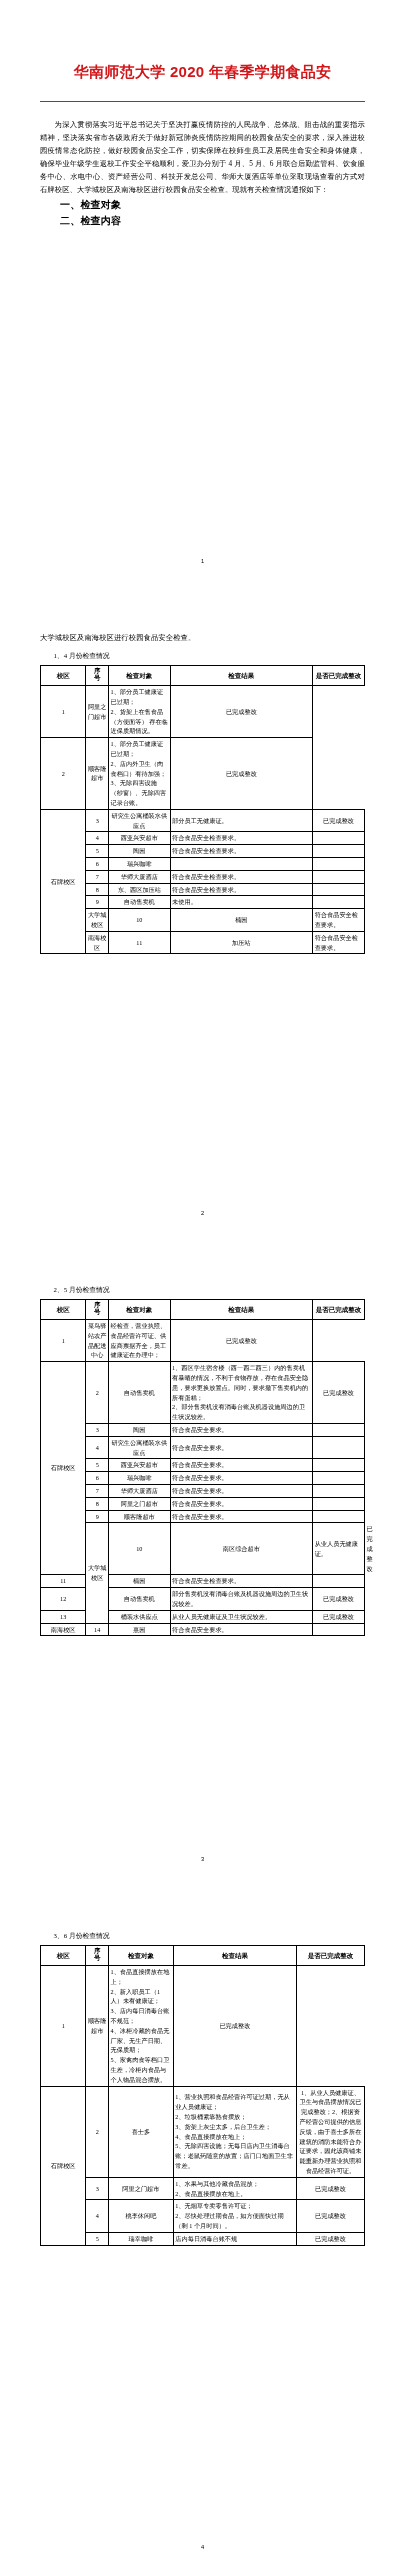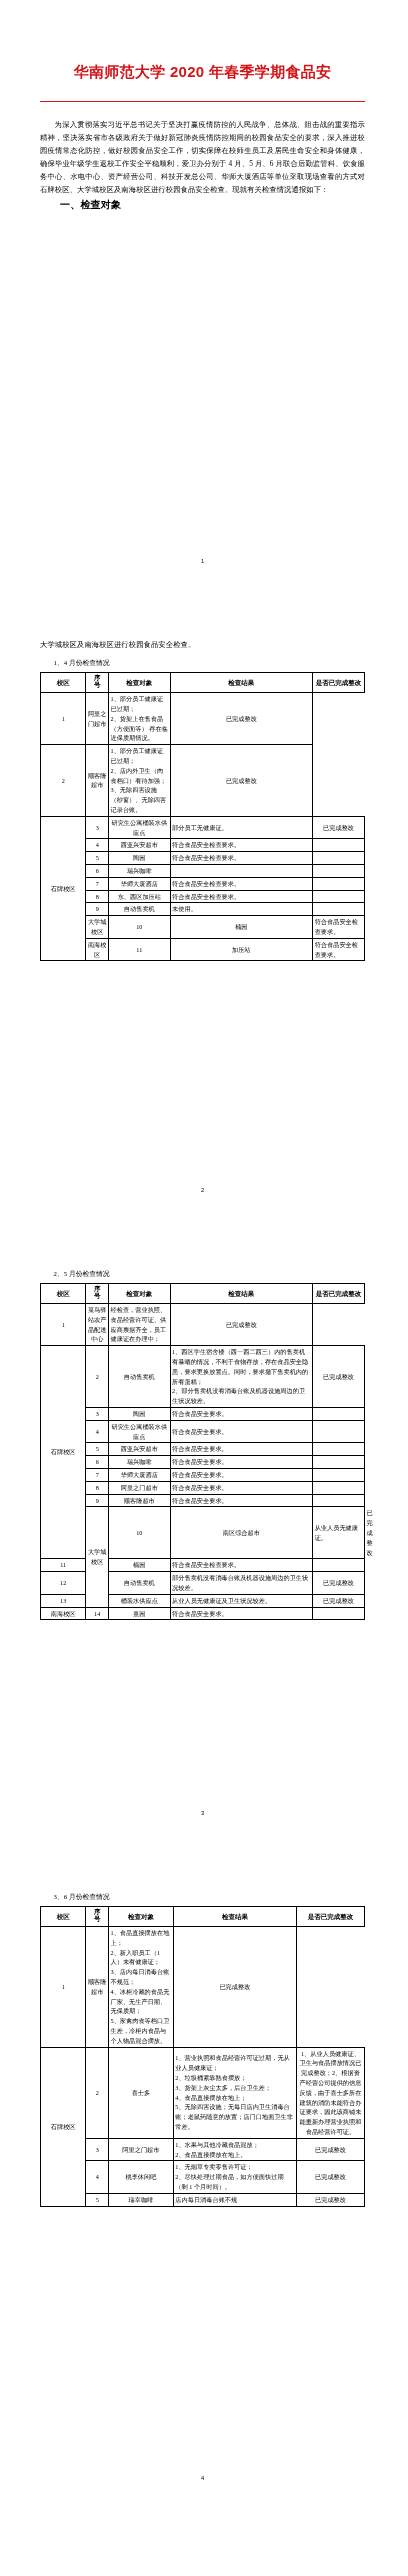--- a/index.html
+++ b/index.html
@@ -5,21 +5,21 @@
   html,body{margin:0;padding:0;background:#ffffff;}
   body{
     font-family:"Liberation Serif","DejaVu Serif",serif;
     width:409px;
     color:#000;
   }
   .page{
     position:relative;
     width:405px;
     box-sizing:border-box;
-    padding:7px 40px;
+    padding:0 40px;
     background:#fff;
   }
   .page.p1{height:577px;padding-top:0;}
   .page.p2{height:598px;}
   .page.p3{height:592px;}
   .page.p4{height:634px;}
 
   .gap{height:31px;background:#fff;}
 
   .doc-title{
@@ -97,20 +97,21 @@
 </head>
 <body>
 
 <div class="page p1">
   <div class="doc-title">
     <div>华南师范大学 2020 年春季学期食品安</div>
   </div>
   <hr class="title-rule">
   <p class="body first">为深入贯彻落实习近平总书记关于坚决打赢疫情防控的人民战争、总体战、阻击战的重要指示精神，坚决落实省市各级政府关于做好新冠肺炎疫情防控期间的校园食品安全的要求，深入推进校园疫情常态化防控，做好校园食品安全工作，切实保障在校师生员工及居民生命安全和身体健康，确保毕业年级学生返校工作安全平稳顺利，爱卫办分别于 4 月、5 月、6 月联合后勤监管科、饮食服务中心、水电中心、资产经营公司、科技开发总公司、华师大厦酒店等单位采取现场查看的方式对石牌校区、大学城校区及南海校区进行校园食品安全检查。现就有关检查情况通报如下：</p>
   <h2 class="sec">一、检查对象</h2>
+  <h2 class="sec">二、检查内容</h2>
   <div class="pageno">1</div>
 </div>
 
 <div class="gap"></div>
 
 <div class="page p2">
   <p class="body" style="text-indent:0;margin-top:23px;">大学城校区及南海校区进行校园食品安全检查。</p>
   <div class="tbl-cap">1、4 月份检查情况</div>
   <table class="rep">
     <colgroup>

